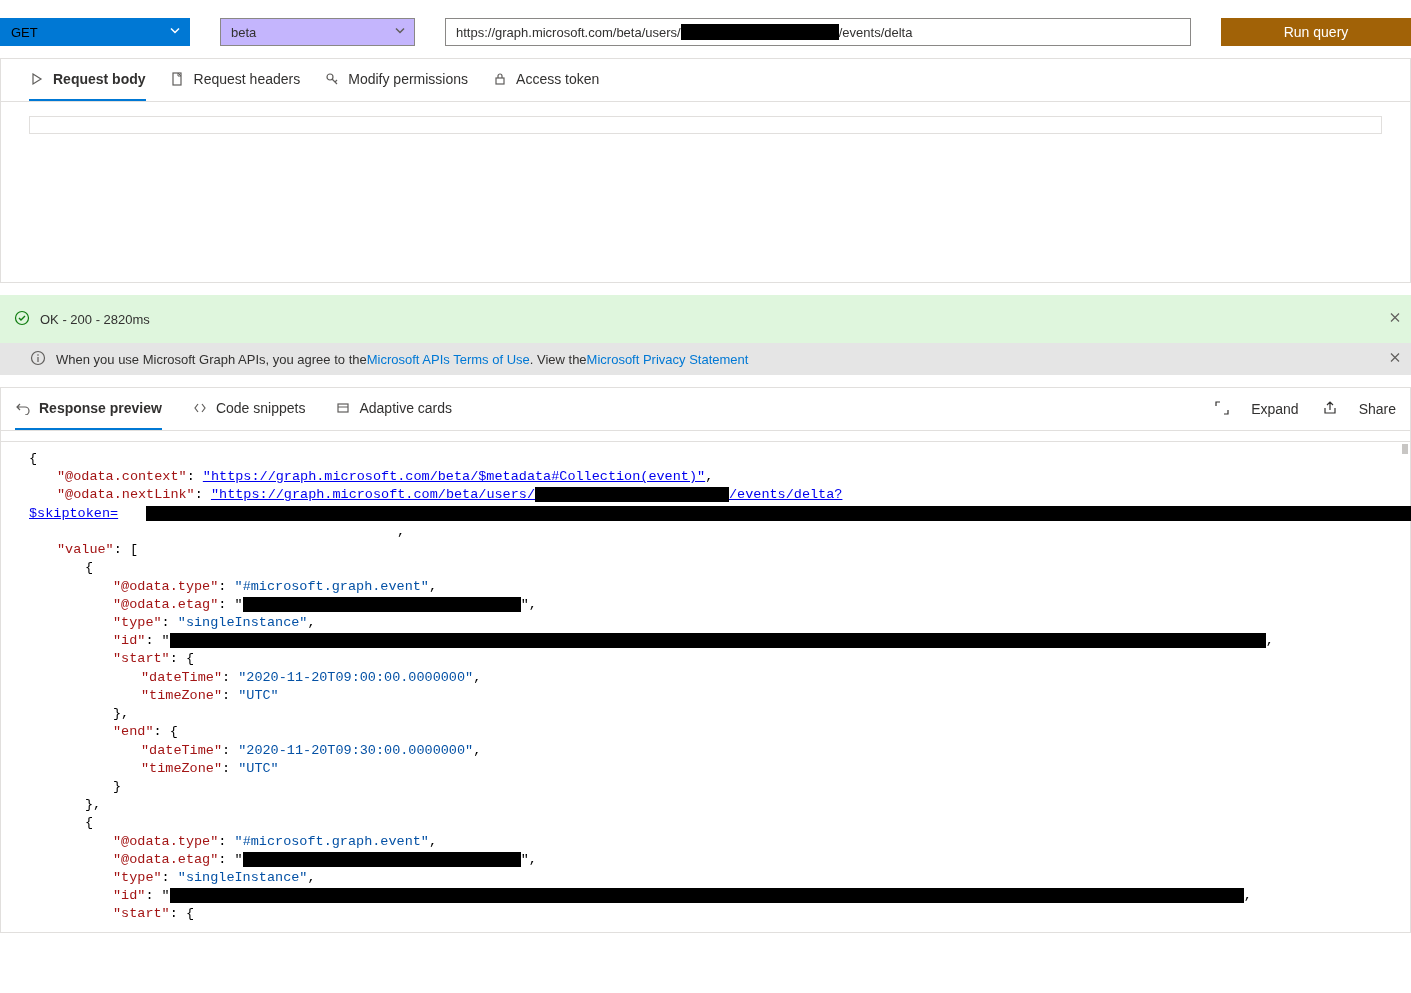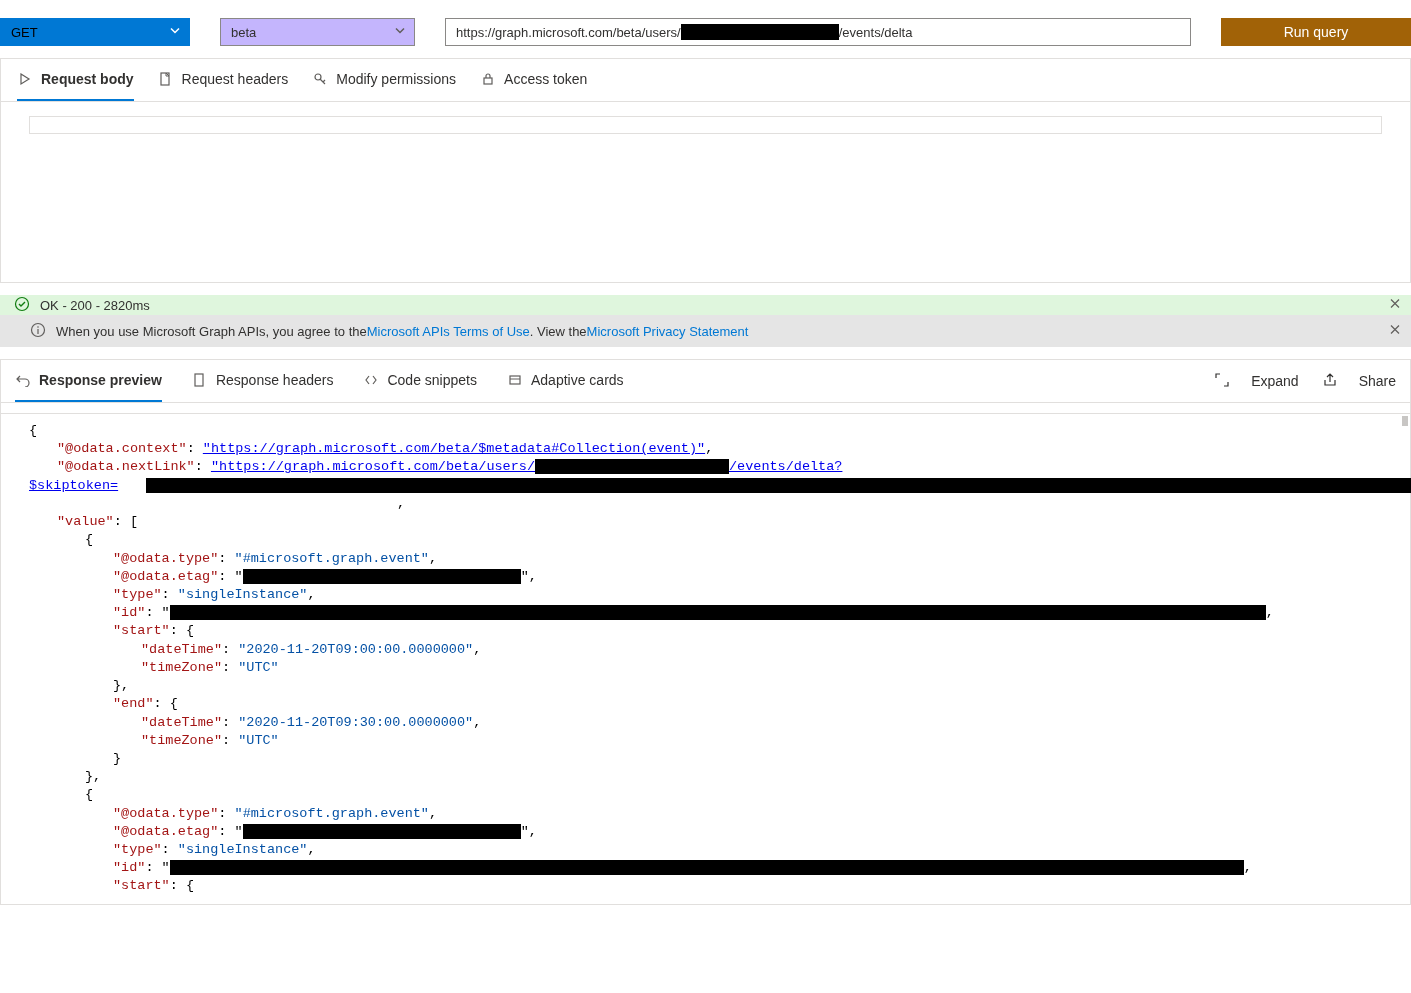--- a/index.html
+++ b/index.html
@@ -13,26 +13,26 @@
   .dd.method .chev svg path { stroke: #fff; }
   .url-input { flex: 1; border: 1px solid #8a8886; height: 28px; padding: 0 10px; font-size: 13px; display: flex; align-items: center; position: relative; }
   .url-input .prefix, .url-input .suffix { white-space: nowrap; }
   .url-input .redact { display: inline-block; width: 158px; height: 16px; background: #000; vertical-align: middle; }
   .run-btn { width: 190px; background: #a16207; color: #fff; border: none; height: 28px; font-size: 14px; cursor: pointer; }
 
   .panel { border: 1px solid #e1dfdd; margin-top: 4px; }
   .req-body-area { height: 180px; padding: 14px 28px; }
   .req-body-area .blank-box { border: 1px solid #e1dfdd; height: 18px; }
 
-  .tabs { display: flex; border-bottom: 1px solid #e1dfdd; padding: 0 16px; gap: 24px; align-items: center; }
+  .tabs { display: flex; border-bottom: 1px solid #e1dfdd; padding: 0 28px; gap: 24px; align-items: center; }
   .tab { display: flex; align-items: center; gap: 8px; padding: 12px 0 12px 0; font-size: 14px; color: #323130; cursor: pointer; border-bottom: 2px solid transparent; }
   .tab.active { border-bottom-color: #0078d4; font-weight: 600; }
   .tab .ticon { width: 16px; height: 16px; display: flex; align-items: center; justify-content: center; color: #605e5c; }
 
-  .status-bar { background: #dff6dd; height: 20px; display: flex; align-items: center; padding: 0 14px; margin-top: 12px; position: relative; font-size: 13px; }
+  .status-bar { background: #dff6dd; height: 48px; display: flex; align-items: center; padding: 0 14px; margin-top: 12px; position: relative; font-size: 13px; }
   .status-bar .check { color: #107c10; margin-right: 10px; }
   .status-bar .close, .info-bar .close { position: absolute; right: 10px; top: 50%; transform: translateY(-50%); cursor: pointer; color: #605e5c; }
   .info-bar { background: #e5e5e5; height: 32px; display: flex; align-items: center; padding: 0 30px; position: relative; font-size: 13px; }
   .info-bar .info { margin-right: 10px; color: #605e5c; }
   .info-bar a { color: #0078d4; text-decoration: none; }
 
   .resp-section { border: 1px solid #e1dfdd; margin-top: 12px; }
   .resp-tabs-row { display: flex; align-items: center; border-bottom: 1px solid #e1dfdd; padding: 0 14px; }
   .resp-tabs { display: flex; gap: 30px; flex: 1; }
   .resp-actions { display: flex; gap: 24px; }
@@ -151,28 +151,20 @@
 <div class="resp-section">
   <div class="resp-tabs-row">
     <div class="resp-tabs">
       <div class="tab active">
         <span class="ticon">
             <svg width="14" height="14" viewBox="0 0 14 14">
               <path d="M4 3 L1 6 L4 9 M1 6 H9 a4 4 0 0 1 0 8" fill="none" stroke="#605e5c" stroke-width="1.2"></path>
             </svg>
           </span>
         <span>Response preview</span>
-      </div>
-      <div class="tab">
-        <span class="ticon">
-            <svg width="14" height="14" viewBox="0 0 14 14">
-              <rect x="2" y="1" width="8" height="12" fill="none" stroke="#605e5c" stroke-width="1.2"></rect>
-            </svg>
-          </span>
-        <span>Response headers</span>
       </div>
       <div class="tab">
         <span class="ticon">
             <svg width="14" height="14" viewBox="0 0 14 14">
               <path d="M5 3 L2 7 L5 11 M9 3 L12 7 L9 11" fill="none" stroke="#605e5c" stroke-width="1.2"></path>
             </svg>
           </span>
         <span>Code snippets</span>
       </div>
       <div class="tab">

